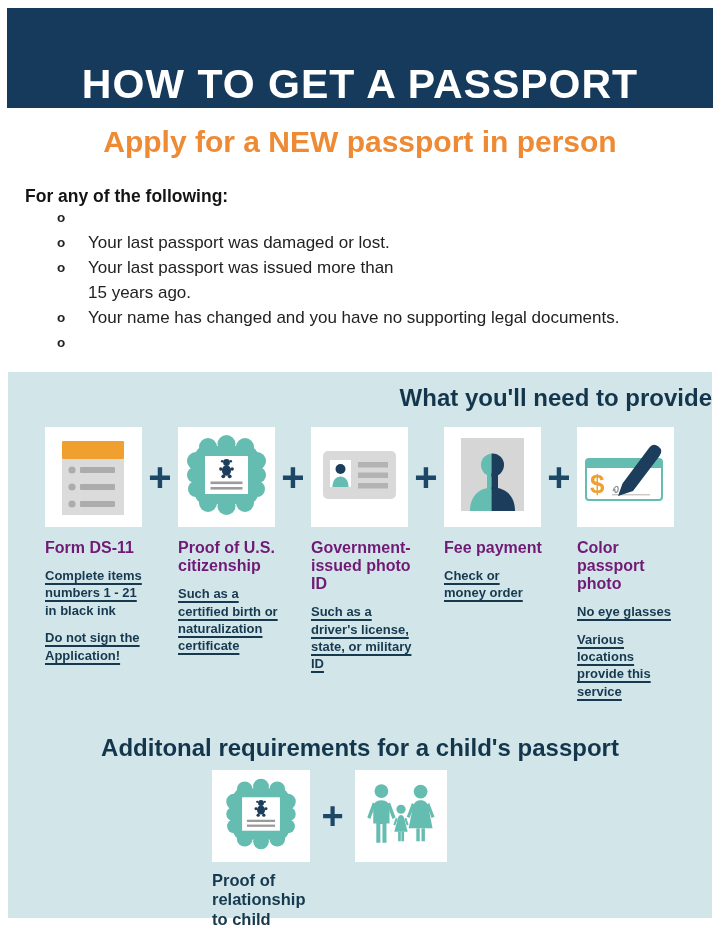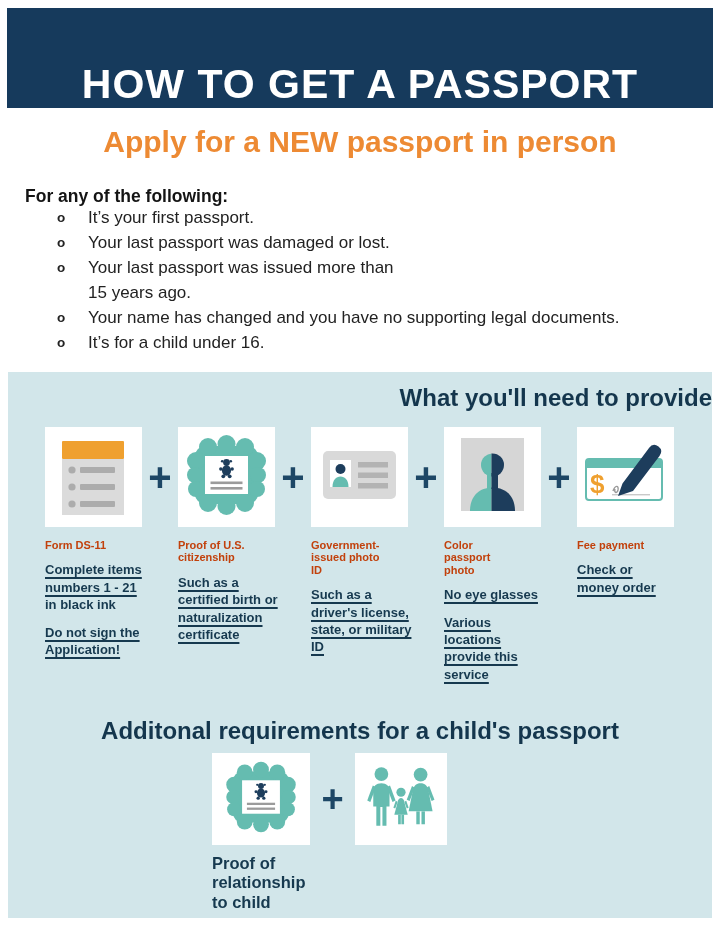--- a/index.html
+++ b/index.html
@@ -60,22 +60,22 @@
     display: flex; align-items: center; justify-content: center;
   }
   .plus {
     flex: none; width: 36px; align-self: stretch;
     display: flex; align-items: center; justify-content: center;
     font-size: 40px; font-weight: bold; color: #1D4766;
   }
   .text-row { margin: 12px 0 0 37px; display: flex; }
   .text-col { flex: none; width: 133px; }
   .item-title {
-    font-size: 11px; line-height: 1.13; font-weight: bold;
-    color: #c2410c; margin-bottom: 10px; white-space: nowrap;
+    font-size: 16px; line-height: 1.13; font-weight: bold;
+    color: #701a75; margin-bottom: 10px; white-space: nowrap;
   }
   .note {
     font-size: 13px; line-height: 1.34; font-weight: bold;
     color: #16394F; margin-bottom: 10px; white-space: nowrap;
     text-decoration: underline; text-decoration-thickness: 1.5px; text-underline-offset: 2.5px;
   }
   .note.plain { text-decoration: none; }
   .note.tight { margin-bottom: 0; }
   
   .child-heading { margin-top: 24px; }
@@ -105,37 +105,35 @@
 <div class="banner">
   <div class="banner-title">HOW TO GET A PASSPORT</div>
 </div>
 
 <div class="intro-heading">Apply for a NEW passport in person</div>
 <div class="list-label">For any of the following:</div>
 
 <ul class="bullets">
   <li>
     <span class="bullet-marker">o</span>
-    <span>It’s your first passport.</span>
   </li>
   <li>
     <span class="bullet-marker">o</span>
     <span>Your last passport was damaged or lost.</span>
   </li>
   <li>
     <span class="bullet-marker">o</span>
     <span>Your last passport was issued more than<br>15 years ago.</span>
   </li>
   <li>
     <span class="bullet-marker">o</span>
     <span>Your name has changed and you have no supporting legal documents.</span>
   </li>
   <li>
     <span class="bullet-marker">o</span>
-    <span>It’s for a child under 16.</span>
   </li>
 </ul>
 
 <div class="blue-section">
 
   <div class="provide-heading">What you'll need to provide</div>
 
   <div class="cards-row">
 
     <div class="icon-card">
@@ -263,28 +261,28 @@
       <div class="item-title">Proof of U.S.<br>citizenship</div>
       <div class="note">Such as a<br>certified birth or<br>naturalization<br>certificate</div>
     </div>
 
     <div class="text-col">
       <div class="item-title">Government-<br>issued photo<br>ID</div>
       <div class="note">Such as a<br>driver's license,<br>state, or military<br>ID</div>
     </div>
 
     <div class="text-col">
+      <div class="item-title">Fee payment</div>
+      <div class="note">Check or<br>money order</div>
+    </div>
+
+    <div class="text-col">
       <div class="item-title">Color<br>passport<br>photo</div>
       <div class="note">No eye glasses</div>
       <div class="note">Various<br>locations<br>provide this<br>service</div>
-    </div>
-
-    <div class="text-col">
-      <div class="item-title">Fee payment</div>
-      <div class="note">Check or<br>money order</div>
     </div>
   </div>
 
   <div class="child-heading">Additonal requirements for a child's passport</div>
 
   <div class="child-icons">
 
     <div class="child-card-cert">
       <span>
         <svg width="90" height="88" viewBox="0 0 97 100">

